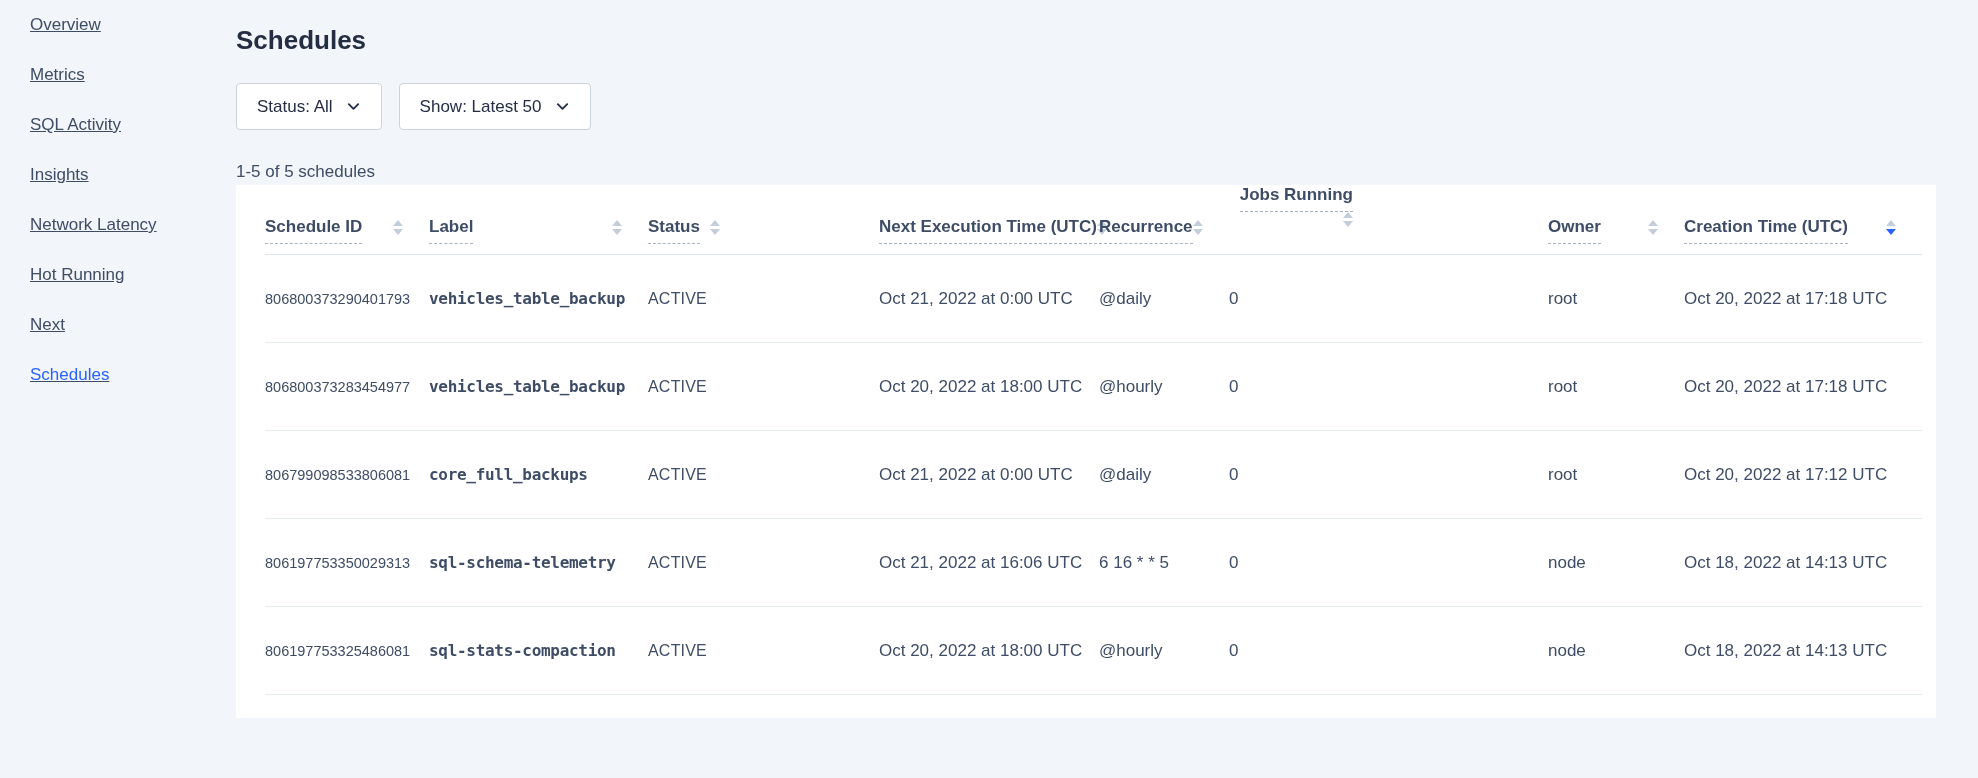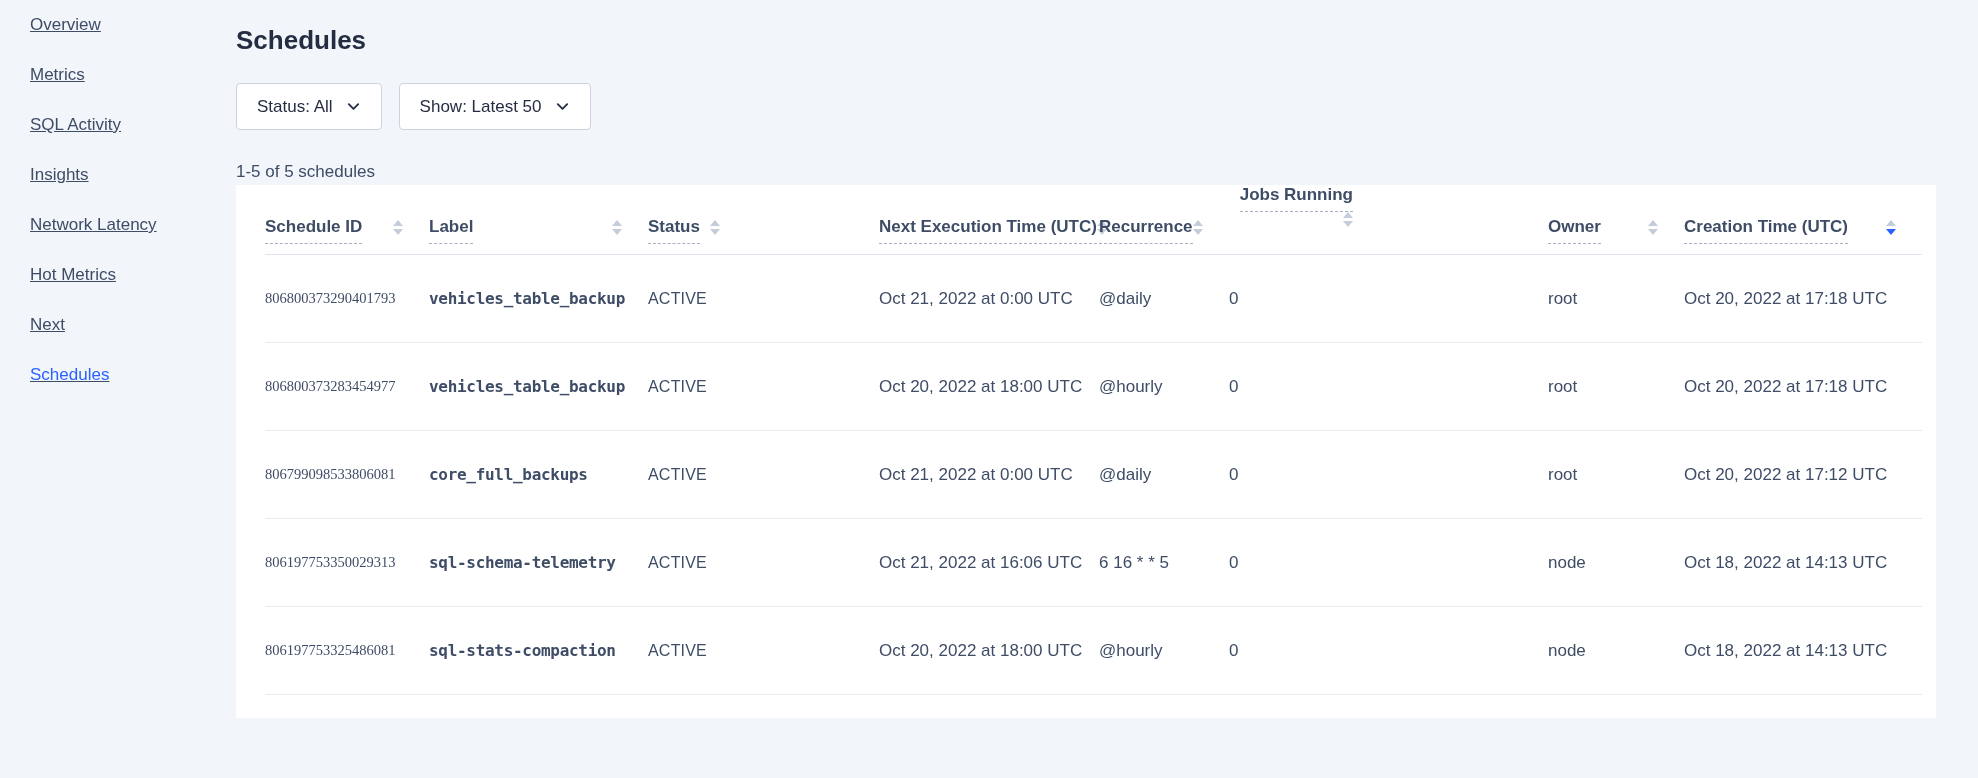--- a/index.html
+++ b/index.html
@@ -46,21 +46,21 @@
   .hcell{display:flex;align-items:flex-end;padding:0 26px 10px 0;
     font-size:17px;font-weight:700;color:var(--text);cursor:pointer;white-space:nowrap;}
   .hlabel{padding-bottom:6px;border-bottom:1px dashed var(--dash);}
   .sort-icon{margin-left:auto;display:flex;flex-direction:column;gap:3px;margin-bottom:9px;}
   .tri{width:0;height:0;border-left:5px solid transparent;border-right:5px solid transparent;}
   .tri-up{border-bottom:6px solid var(--sort-gray);}
   .tri-down{border-top:6px solid var(--sort-gray);}
   .sort-icon.sorted-desc .tri-down{border-top-color:var(--accent);}
   .trow{display:flex;align-items:center;height:88px;border-bottom:1px solid var(--row-border);}
   .cell{padding-right:26px;font-size:17px;white-space:nowrap;overflow:hidden;}
-  .cell.col-id{font-family:Liberation Serif, serif;font-size:14.5px;}
+  .cell.col-id{font-family:Liberation Sans, sans-serif;font-size:14.5px;}
   .cell.col-label{font-family:"DejaVu Sans Mono",monospace;font-size:16px;font-weight:700;letter-spacing:-0.3px;}
   .cell.col-status{font-size:16px;letter-spacing:0.2px;}
   
   .col-id{width:164px;}
   .col-label{width:219px;}
   .col-status{width:98px;}
   .col-next_execution{width:220px;margin-left:133px;}
   .col-recurrence{width:130px;}
   .col-jobs_running{width:150px;flex-direction:column;}
   .col-owner{width:136px;margin-left:169px;}
@@ -82,21 +82,21 @@
         <li class="nav-item">
     <span class="nav-label">SQL Activity</span>
   </li>
         <li class="nav-item">
     <span class="nav-label">Insights</span>
   </li>
         <li class="nav-item">
     <span class="nav-label">Network Latency</span>
   </li>
         <li class="nav-item">
-    <span class="nav-label">Hot Metrics</span>
+    <span class="nav-label">Hot Running</span>
   </li>
         <li class="nav-item">
     <span class="nav-label">Next</span>
   </li>
         <li class="nav-item active">
     <span class="nav-label">Schedules</span>
   </li>
       </ul>
   </nav>
 

